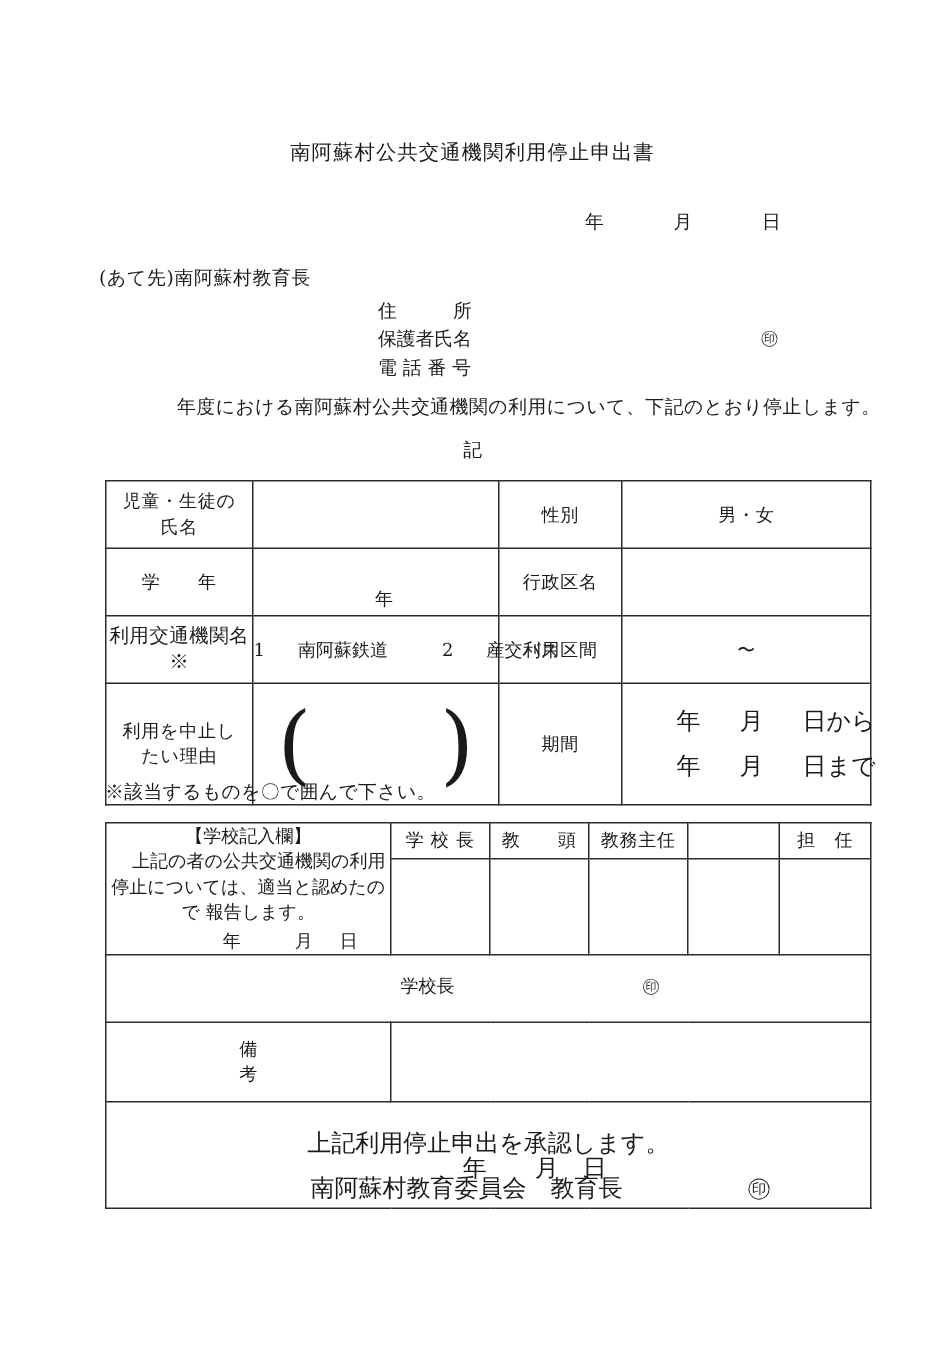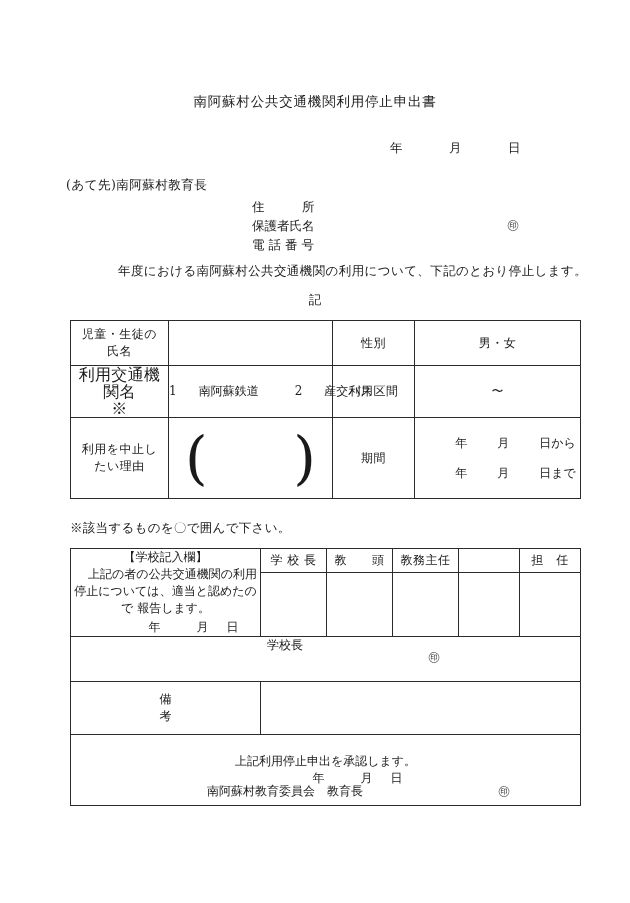--- a/index.html
+++ b/index.html
@@ -117,21 +117,21 @@
     line-height: 17px;
   }
 
   #main-table {
     left: 70px;
     top: 320px;
     width: 510px;
   }
   #main-table td { height: 44px; }
   .cell-label { font-size: 12px; letter-spacing: 0.5px; }
-  .cell-small { font-size: 16px; letter-spacing: 0.3px; }
+  .cell-small { font-size: 13px; letter-spacing: 0.3px; }
 
   .transport-options {
     text-align: left;
     padding-left: 16px;
     font-size: 12px;
     white-space: nowrap;
   }
   .transport-options .gap { display: inline-block; width: 22px; }
   .transport-options .gap2 { display: inline-block; width: 36px; }
 
@@ -156,21 +156,21 @@
     transform: translateY(-50%);
     font-size: 58px;
     line-height: 1;
     font-family: "DejaVu Serif", serif;
     font-weight: 300;
   }
   .reason-box .paren.l { left: 16px; }
   .reason-box .paren.r { right: 16px; }
 
   .period-lines {
-    font-size: 12px;
+    font-size: 16px;
     line-height: 30px;
     white-space: nowrap;
   }
   .period-lines .g { display: inline-block; width: 42px; text-align: left; }
   .period-lines .gl { display: inline-block; width: 36px; }
 
   .note-star {
     position: absolute;
     left: 70px;
     top: 520px;
@@ -211,21 +211,21 @@
   }
   .sig-blank { height: 62px !important; }
 
   .principal-row {
     position: relative;
     height: 44px;
   }
   .principal-row .name {
     position: absolute;
     left: 196px;
-    top: 0;
+    top: 12px;
     font-size: 12px;
     text-align: center;
   }
   .principal-row .seal {
     position: absolute;
     left: 357px;
     top: 12px;
     font-size: 12px;
   }
 
@@ -234,21 +234,21 @@
     font-size: 12px;
     line-height: 22px;
     letter-spacing: 0;
   }
   .remarks-cell span { display: block; }
 
   .approve-cell {
     text-align: left;
     vertical-align: top;
     padding: 6px 0 0 6px;
-    font-size: 12px;
+    font-size: 16px;
     line-height: 21px;
     position: relative;
     height: 70px;
   }
   .approve-cell .dateline {
     display: block;
     padding-left: 46px;
     white-space: nowrap;
   }
   .approve-cell .dateline .g { display: inline-block; width: 48px; }
@@ -309,20 +309,30 @@
       <tr>
         <td class="cell-label">
           <span>児童・生徒の</span><br>
           <span>氏名</span>
         </td>
         <td></td>
         <td class="cell-label">性別</td>
         <td class="cell-label">男・女</td>
       </tr>
       <tr>
+        <td class="cell-label">学　　年</td>
+        <td>
+          <div class="grade-cell">
+            <span class="nen">年</span>
+          </div>
+        </td>
+        <td class="cell-label">行政区名</td>
+        <td></td>
+      </tr>
+      <tr>
         <td class="cell-small">
           <span>利用交通機関名</span><br>
           <span>※</span>
         </td>
         <td class="transport-options">
           <span>1</span><span class="gap"></span><span>南阿蘇鉄道</span><span class="gap2"></span><span>2</span><span class="gap"></span><span>産交バス</span>
         </td>
         <td class="cell-label">利用区間</td>
         <td>〜</td>
       </tr>

